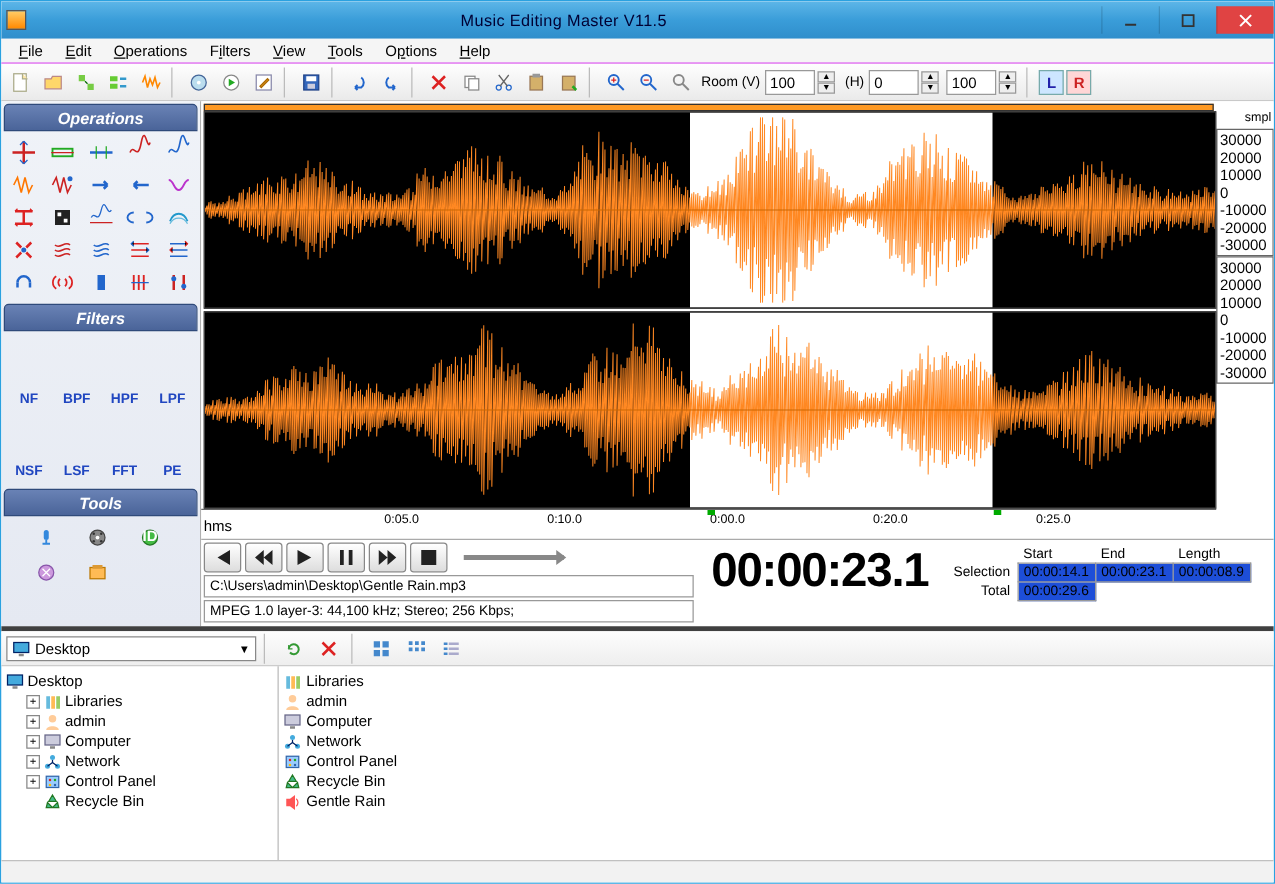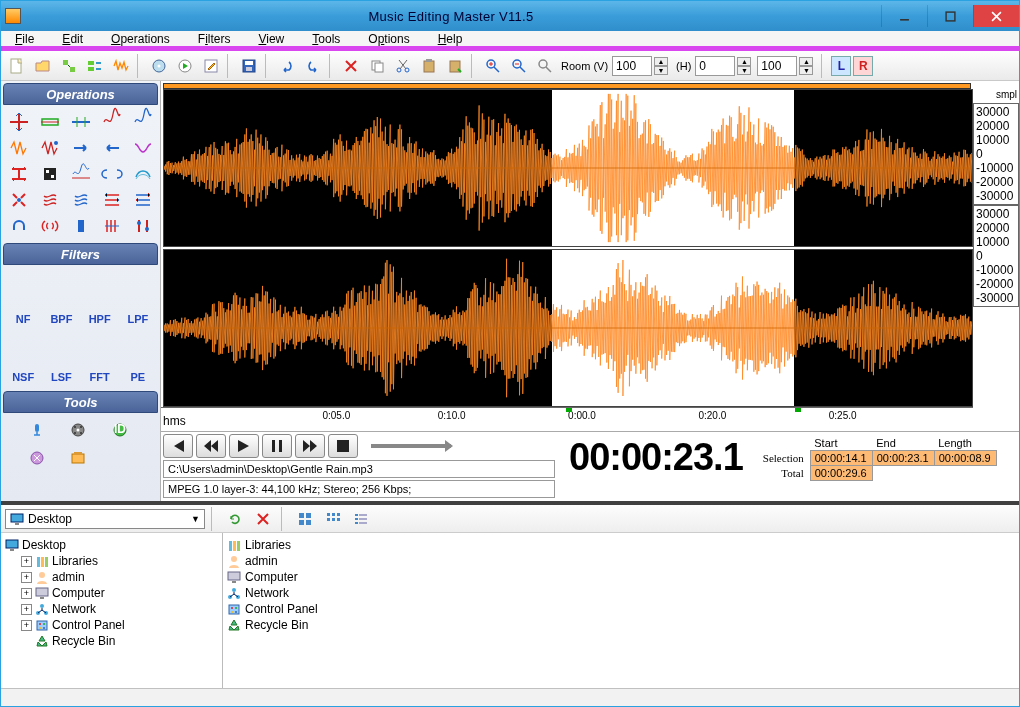--- a/index.html
+++ b/index.html
@@ -9,21 +9,21 @@
 .titlebar { height: 30px; background: linear-gradient(#5db6e8,#3a9dd9,#2f8ecb); display: flex; align-items: center; justify-content: space-between; color: #003; }
 .titlebar .left { display:flex; align-items:center; gap:6px; padding-left:4px; }
 .titlebar .appicon { width:16px; height:16px; background:linear-gradient(#ffcc66,#ff8800); border:1px solid #555;}
 .titlebar .title { flex:1; text-align:center; font-size:13px; letter-spacing:.3px; }
 .winbtns { display:flex; }
 .winbtn { width:46px; height:22px; display:flex; align-items:center; justify-content:center; border-left:1px solid rgba(0,0,0,.15); cursor:pointer;}
 .winbtn.close { background:#e04343; color:#fff;}
 .winbtn svg { width:11px; height:11px; }
 
 
-.menubar { height:20px; background:#f5f5f5; border-bottom:5px solid #d946ef; display:flex; align-items:center; padding:0 6px; gap:12px;}
+.menubar { height:20px; background:#f5f5f5; border-bottom:1px solid #d946ef; display:flex; align-items:center; padding:0 6px; gap:2px;}
 .menubar span { padding:2px 8px; cursor:pointer; }
 .menubar u { text-decoration:underline; }
 
 
 .toolbar { height:30px; background:linear-gradient(#fefefe,#eaeaea); border-bottom:1px solid #c9c9c9; display:flex; align-items:center; padding:0 4px; gap:2px;}
 .tbtn { width:24px; height:24px; border:1px solid transparent; display:flex; align-items:center; justify-content:center; cursor:pointer; border-radius:2px;}
 .tsep { width:6px; height:24px; border-left:1px solid #bbb; margin:0 2px;}
 .toolbar .lbl { font-size:11px; padding:0 2px;}
 .spin { width:40px; height:20px; border:1px solid #999; background:#fff; display:flex; align-items:center; padding:0 3px; font-size:11px;}
 .spinbtns { display:flex; flex-direction:column; margin-right:4px;}
@@ -62,22 +62,22 @@
 .tleft { width:396px; display:flex; flex-direction:column; padding:2px; gap:2px;}
 .btns { display:flex; gap:3px; align-items:center;}
 .pbtn { width:30px; height:24px; border:1px solid #888; background:linear-gradient(#fff,#ddd); border-radius:3px; display:flex; align-items:center; justify-content:center; cursor:pointer;}
 .vol { width:80px; height:4px; background:#888; margin-left:10px; position:relative;}
 .vol::after { content:''; position:absolute; right:-2px; top:-4px; width:0; height:0; border-left:8px solid #888; border-top:6px solid transparent; border-bottom:6px solid transparent;}
 .infoline { border:1px solid #999; padding:2px 4px; font-size:11px; background:#fff;}
 .bigtime { font-size:38px; font-weight:bold; font-family:Arial; padding:4px 12px; letter-spacing:-1px;}
 .selinfo { flex:1; padding:4px; font-size:11px;}
 .selinfo table { border-collapse:collapse;}
 .selinfo td { padding:1px 4px; font-size:11px;}
-.selinfo td.box { border:1px solid #999; min-width:62px; background:#fdba74;margin-left:48px;}
-.selinfo td.rt { text-align:right; padding-right:6px;font-family:Liberation Serif, serif;}
+.selinfo td.box { border:1px solid #999; min-width:62px; background:#1d4ed8;margin-left:48px;}
+.selinfo td.rt { text-align:right; padding-right:6px;}
 
 
 .browser { flex:1; display:flex; flex-direction:column; border-top:4px solid #404040;}
 .btoolbar { height:28px; background:linear-gradient(#fdfdfd,#eee); border-bottom:1px solid #ccc; display:flex; align-items:center; padding:2px 4px; gap:4px;}
 .combo { width:200px; height:20px; border:1px solid #888; background:#fff; display:flex; align-items:center; padding:0 4px; gap:4px; cursor:pointer;}
 .combo .dd { margin-left:auto; font-size:9px;}
 .browsplit { flex:1; display:flex; }
 .tree { width:222px; border-right:1px solid #bbb; padding:4px; overflow:auto;}
 .tree .node { display:flex; align-items:center; gap:3px; padding:1px 0; font-size:12px;}
 .tree .node .exp { width:11px; height:11px; border:1px solid #888; display:flex; align-items:center; justify-content:center; font-size:9px; line-height:9px; cursor:pointer;}
@@ -509,21 +509,21 @@
             <div>0</div>
             <div>-10000</div>
             <div>-20000</div>
             <div>-30000</div>
           </div>
       </div>
     </div>
     <div class="timeaxis">
       <div class="hms">hms</div>
       <div class="ticks" id="timeticks">
-          <div class="tick" style="left: 16.6667%; margin-left: 15px;">0:05.0</div>
+          <div class="tick" style="left: 16.6667%;">0:05.0</div>
           <div class="tick" style="left: 33.3333%;">0:10.0</div>
           <div class="tick" style="left: 50%;">0:00.0</div>
           <div class="tick" style="left: 66.6667%;">0:20.0</div>
           <div class="tick" style="left: 83.3333%;">0:25.0</div>
           <div style="position: absolute; left: 48%; width: 30%; top: 0px; height: 4px; border-left: 6px solid rgb(0, 170, 0); border-right: 6px solid rgb(0, 170, 0);"></div>
         </div>
     </div>
 
     <div class="transport">
       <div class="tleft">
@@ -777,16 +777,26 @@
           <span>Control Panel</span>
         </div>
         <div class="item">
           <span class="ico">
             <svg width="14" height="14">
               <path d="M7 2l3 5h-6zM3 8l-1 4h5zM11 8l1 4h-5z" fill="#4b8" stroke="#272"></path>
             </svg>
           </span>
           <span>Recycle Bin</span>
         </div>
+        <div class="item">
+          <span class="ico">
+            <svg width="14" height="14">
+              <rect x="2" y="5" width="3" height="6" fill="#f55"></rect>
+              <path d="M5 5l4-3v12l-4-3" fill="#f55"></path>
+              <path d="M10 5a4 4 0 0 1 0 6" fill="none" stroke="#f55"></path>
+            </svg>
+          </span>
+          <span>Gentle Rain</span>
+        </div>
       </div>
   </div>
 </div>
 <div class="statusbar"></div>
 
 </body></html>

